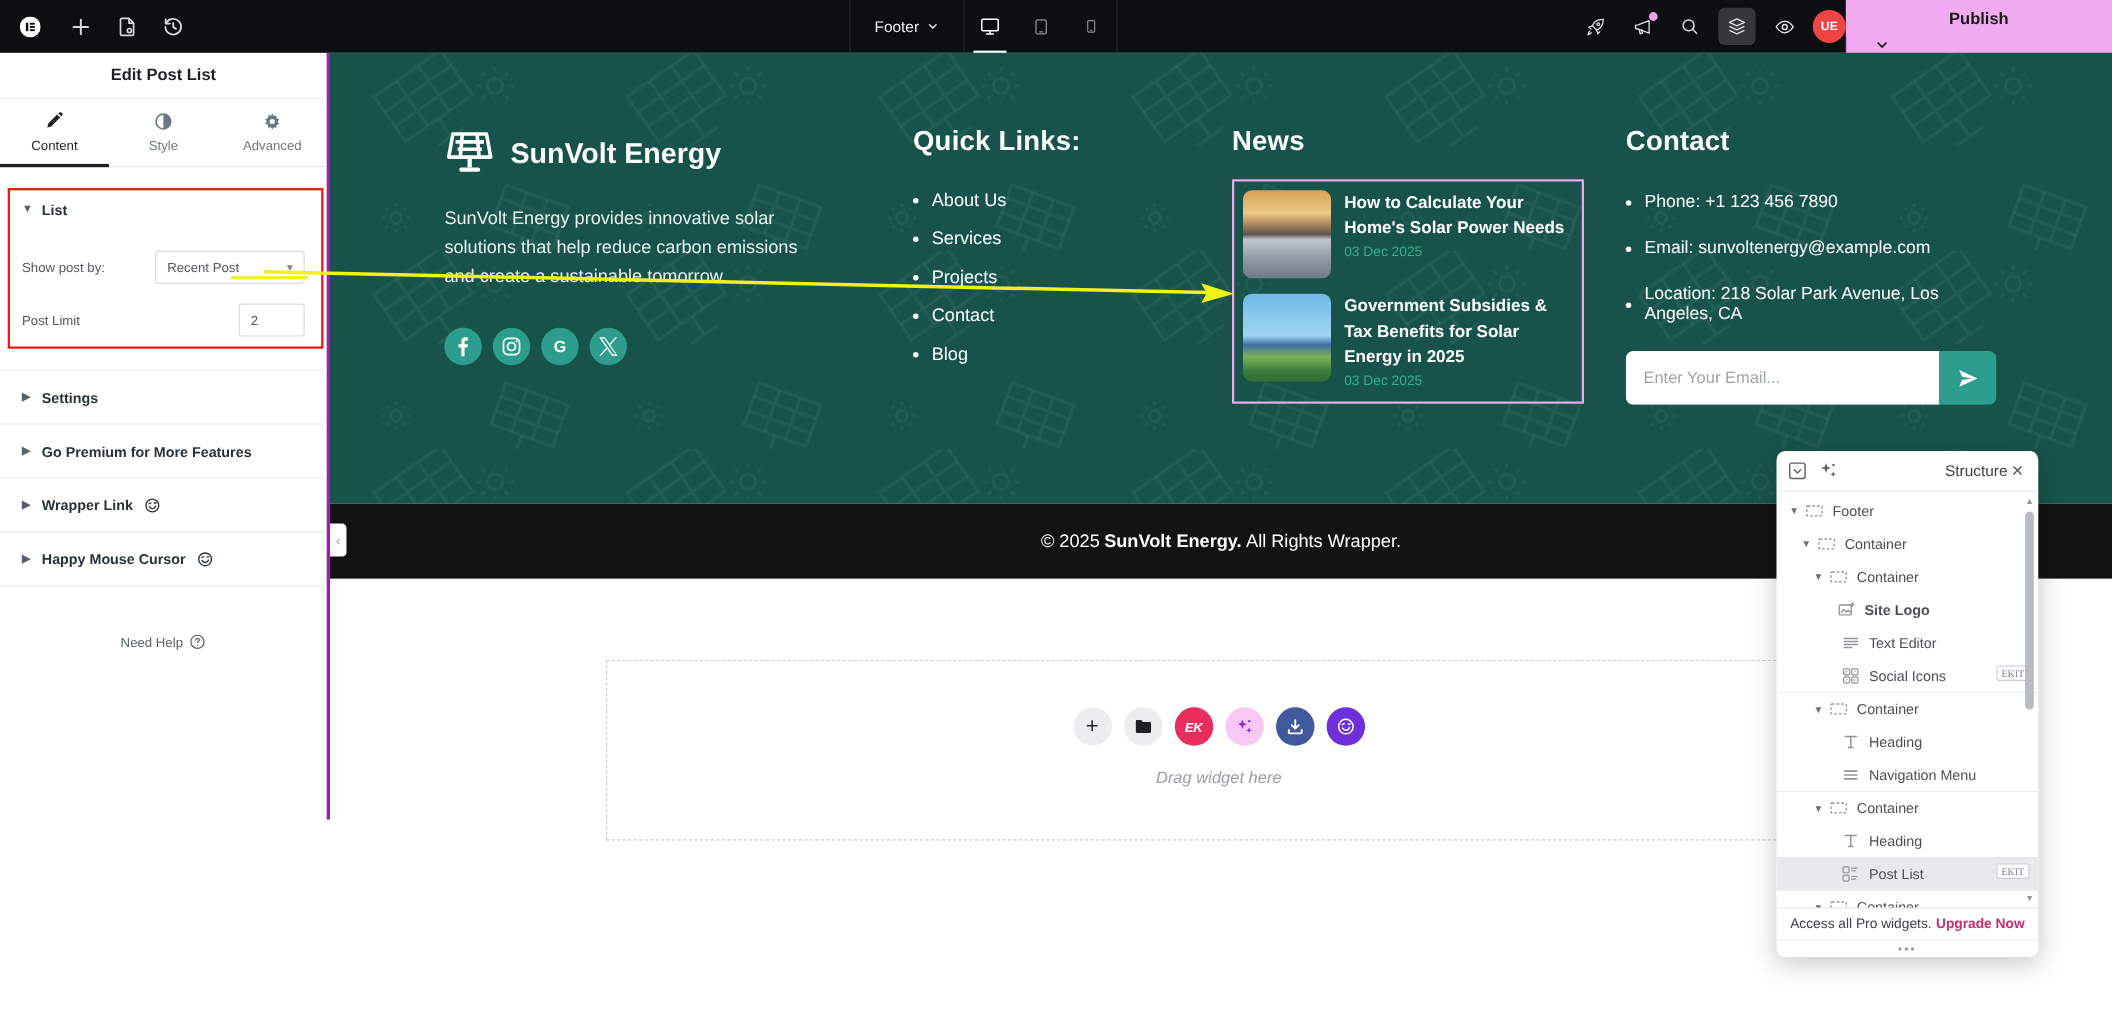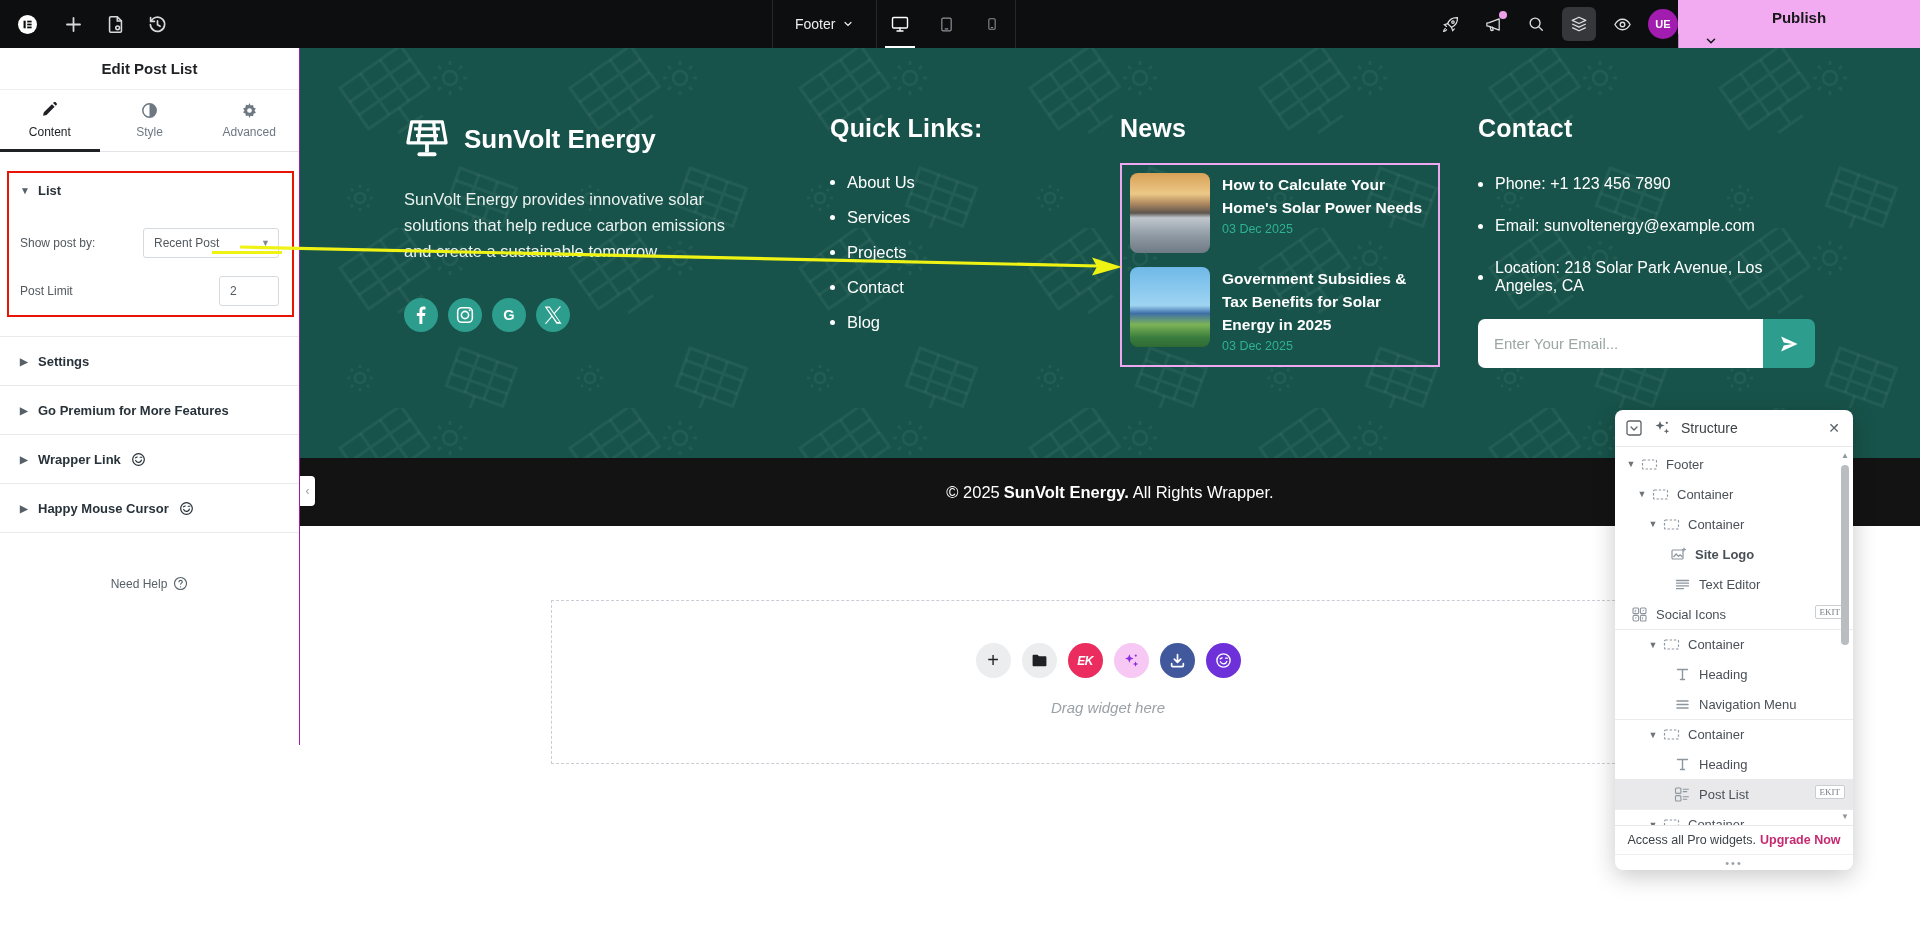--- a/index.html
+++ b/index.html
@@ -18,29 +18,29 @@
   .tb-divider { width:1px; height:48px; background:#26282b; }
   .doc-switch { display:flex; align-items:center; gap:7px; color:#eceeef; font-size:14px; padding:0 22px; cursor:pointer; height:48px; }
   .devices { display:flex; height:48px; }
   .device { width:46px; height:48px; display:flex; align-items:center; justify-content:center; color:#8d9297; position:relative; cursor:pointer; }
   .device.active { color:#fff; }
   .device.active::after { content:""; position:absolute; left:8px; right:8px; bottom:0; height:2px; background:#fff; }
   .tb-right { position:absolute; right:242px; top:0; height:48px; display:flex; align-items:center; gap:9px; }
   .tool { width:34px; height:34px; border-radius:6px; display:flex; align-items:center; justify-content:center; color:#dcdee0; cursor:pointer; position:relative; }
   .tool.active { background:#35373a; }
   .notif-dot { position:absolute; top:4px; right:3px; width:8px; height:8px; border-radius:50%; background:#ef9fe9; }
-  .avatar { width:30px; height:30px; border-radius:50%; background:#a21caf; color:#fff; font-size:11px; font-weight:bold;
+  .avatar { width:30px; height:30px; border-radius:50%; background:#ef4444; color:#fff; font-size:11px; font-weight:bold;
     display:flex; align-items:center; justify-content:center; letter-spacing:.2px; cursor:pointer; }
   #publish-wrap { position:absolute; right:0; top:0; width:242px; height:48px; background:#f2abf1; display:flex; z-index:31;flex-direction:column; }
   #publish-btn { flex:1; display:flex; align-items:center; justify-content:center; color:#17181a; font-size:15px; font-weight:bold; cursor:pointer; }
   #publish-more { width:64px; border-left:1px solid rgba(23,24,26,.25); display:flex; align-items:center; justify-content:center; color:#17181a; cursor:pointer; }
 
   
   #sidebar { position:absolute; left:0; top:48px; width:300px; height:697px; background:#fff;
-    border-right:1px solid #a21caf; z-index:20; }
+    border-right:3px solid #a21caf; z-index:20; }
   #panel-title { height:42px; display:flex; align-items:center; justify-content:center;
     font-size:15px; font-weight:bold; color:#1f2124; border-bottom:1px solid #eceef0; }
   #tabs { display:flex; border-bottom:1px solid #e3e5e8; height:62px; }
   .tab { flex:1; display:flex; flex-direction:column; align-items:center; justify-content:center; gap:6px;
     color:#6d7882; font-size:12px; cursor:pointer; position:relative; }
   .tab .t-ic { width:17px; height:17px; color:#6d7882; }
   .tab.active { color:#1f2124; }
   .tab.active .t-ic { color:#1f2124; }
   .tab.active::after { content:""; position:absolute; left:0; right:0; bottom:-1px; height:3px; background:#1f2124; }
   .accordion-head { display:flex; align-items:center; gap:8px; padding:0 20px; height:48px;
@@ -118,21 +118,21 @@
   .wbtn-ai { background:#f8c8f5; color:#8a2be2; }
   .wbtn-download { background:#41589c; color:#fff; }
   .wbtn-happy { background:#6e30d9; color:#fff; }
   #drag-hint { position:absolute; left:0; right:0; top:98px; text-align:center; font-size:15px; font-style:italic; color:#9aa0a6; }
 
   
   #structure-panel { position:absolute; left:1615px; top:410px; width:238px; height:460px; background:#fff;
     border-radius:8px; box-shadow:0 6px 24px rgba(0,0,0,.22); z-index:40; display:flex; flex-direction:column; overflow:hidden; }
   #structure-header { height:37px; display:flex; align-items:center; border-bottom:1px solid #e6e8ea; padding:0 10px; flex:0 0 auto; }
   #structure-header .sh-ic { width:18px; height:18px; color:#5b6268; margin-right:10px; cursor:pointer; }
-  #structure-title { flex:1; text-align:left; font-size:14px; color:#3c4247; }
+  #structure-title { flex:1; text-align:right; font-size:14px; color:#3c4247; }
   #structure-close { width:18px; height:18px; color:#5b6268; cursor:pointer; font-size:14px; display:flex; align-items:center; justify-content:center; }
   #tree-scroll { position:relative; flex:1; overflow:hidden; }
   #tree { padding-top:2px; }
   .tree-row { height:30px; display:flex; align-items:center; font-size:13px; color:#4a5057; position:relative; cursor:pointer; padding-right:28px; }
   .tree-row.sep { border-top:1px solid #ececee; }
   .tree-row.selected { background:#e9e9eb; }
   .tree-caret { width:12px; font-size:9px; color:#6d7479; text-align:center; flex:0 0 auto; }
   .tree-icon { width:17px; height:17px; color:#8d959d; margin:0 8px 0 4px; flex:0 0 auto; }
   .tree-label { white-space:nowrap; }
   .tree-badge { position:absolute; right:8px; top:6px; font-size:9px; color:#7a8187; border:1px solid #caced3;
@@ -588,21 +588,21 @@
               </svg></span>
             <span class="tree-label">Site Logo</span>
           </div>
           <div class="tree-row" style="padding-left: 43px;">
             <span class="tree-caret"></span>
             <span class="tree-icon"><svg viewBox="0 0 17 17" fill="none" stroke="currentColor" stroke-width="1.3" stroke-linecap="round">
                 <path d="M2.5 4.5h12M2.5 7.2h12M2.5 9.9h12M2.5 12.6h7"></path>
               </svg></span>
             <span class="tree-label">Text Editor</span>
           </div>
-          <div class="tree-row" style="">
+          <div class="tree-row" style="padding-left: 43px;">
             <span class="tree-caret"></span>
             <span class="tree-icon"><svg viewBox="0 0 17 17" fill="none" stroke="currentColor" stroke-width="1.1">
                 <rect x="2" y="2" width="5.6" height="5.6" rx="1"></rect>
                 <rect x="9.4" y="2" width="5.6" height="5.6" rx="1"></rect>
                 <rect x="2" y="9.4" width="5.6" height="5.6" rx="1.6"></rect>
                 <rect x="9.4" y="9.4" width="5.6" height="5.6" rx="1"></rect>
                 <path d="M4.2 6.4V4.2h1.2M11.6 5l1.6-1M4 12.4l1.6-.8M12.2 11.2a1 1 0 1 0 .01 2" stroke-width=".9"></path>
               </svg></span>
             <span class="tree-label">Social Icons</span>
             <span class="tree-badge">EKIT</span>

